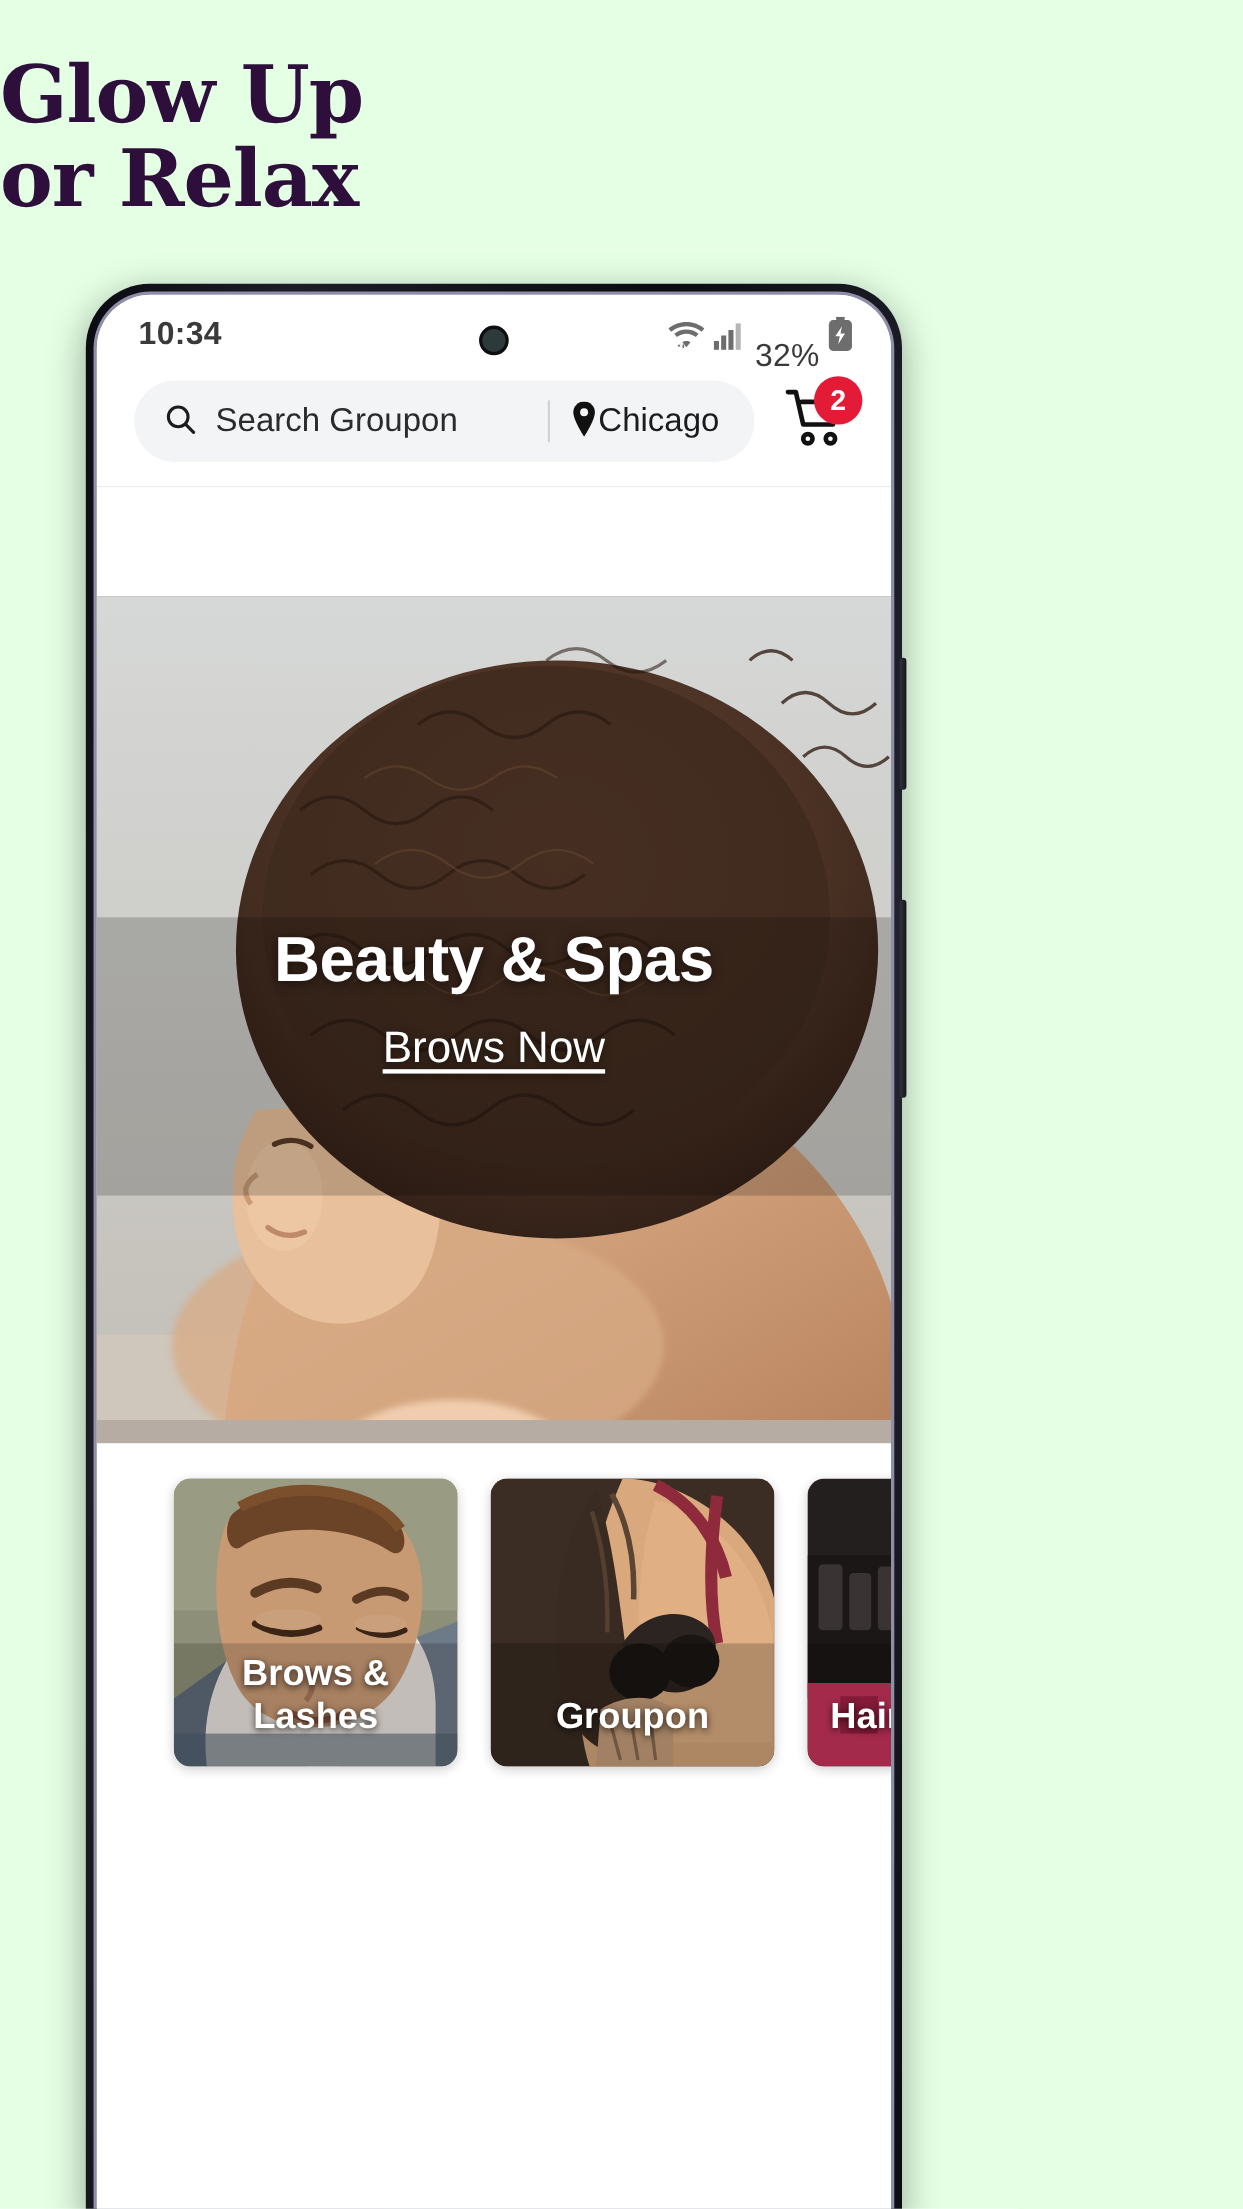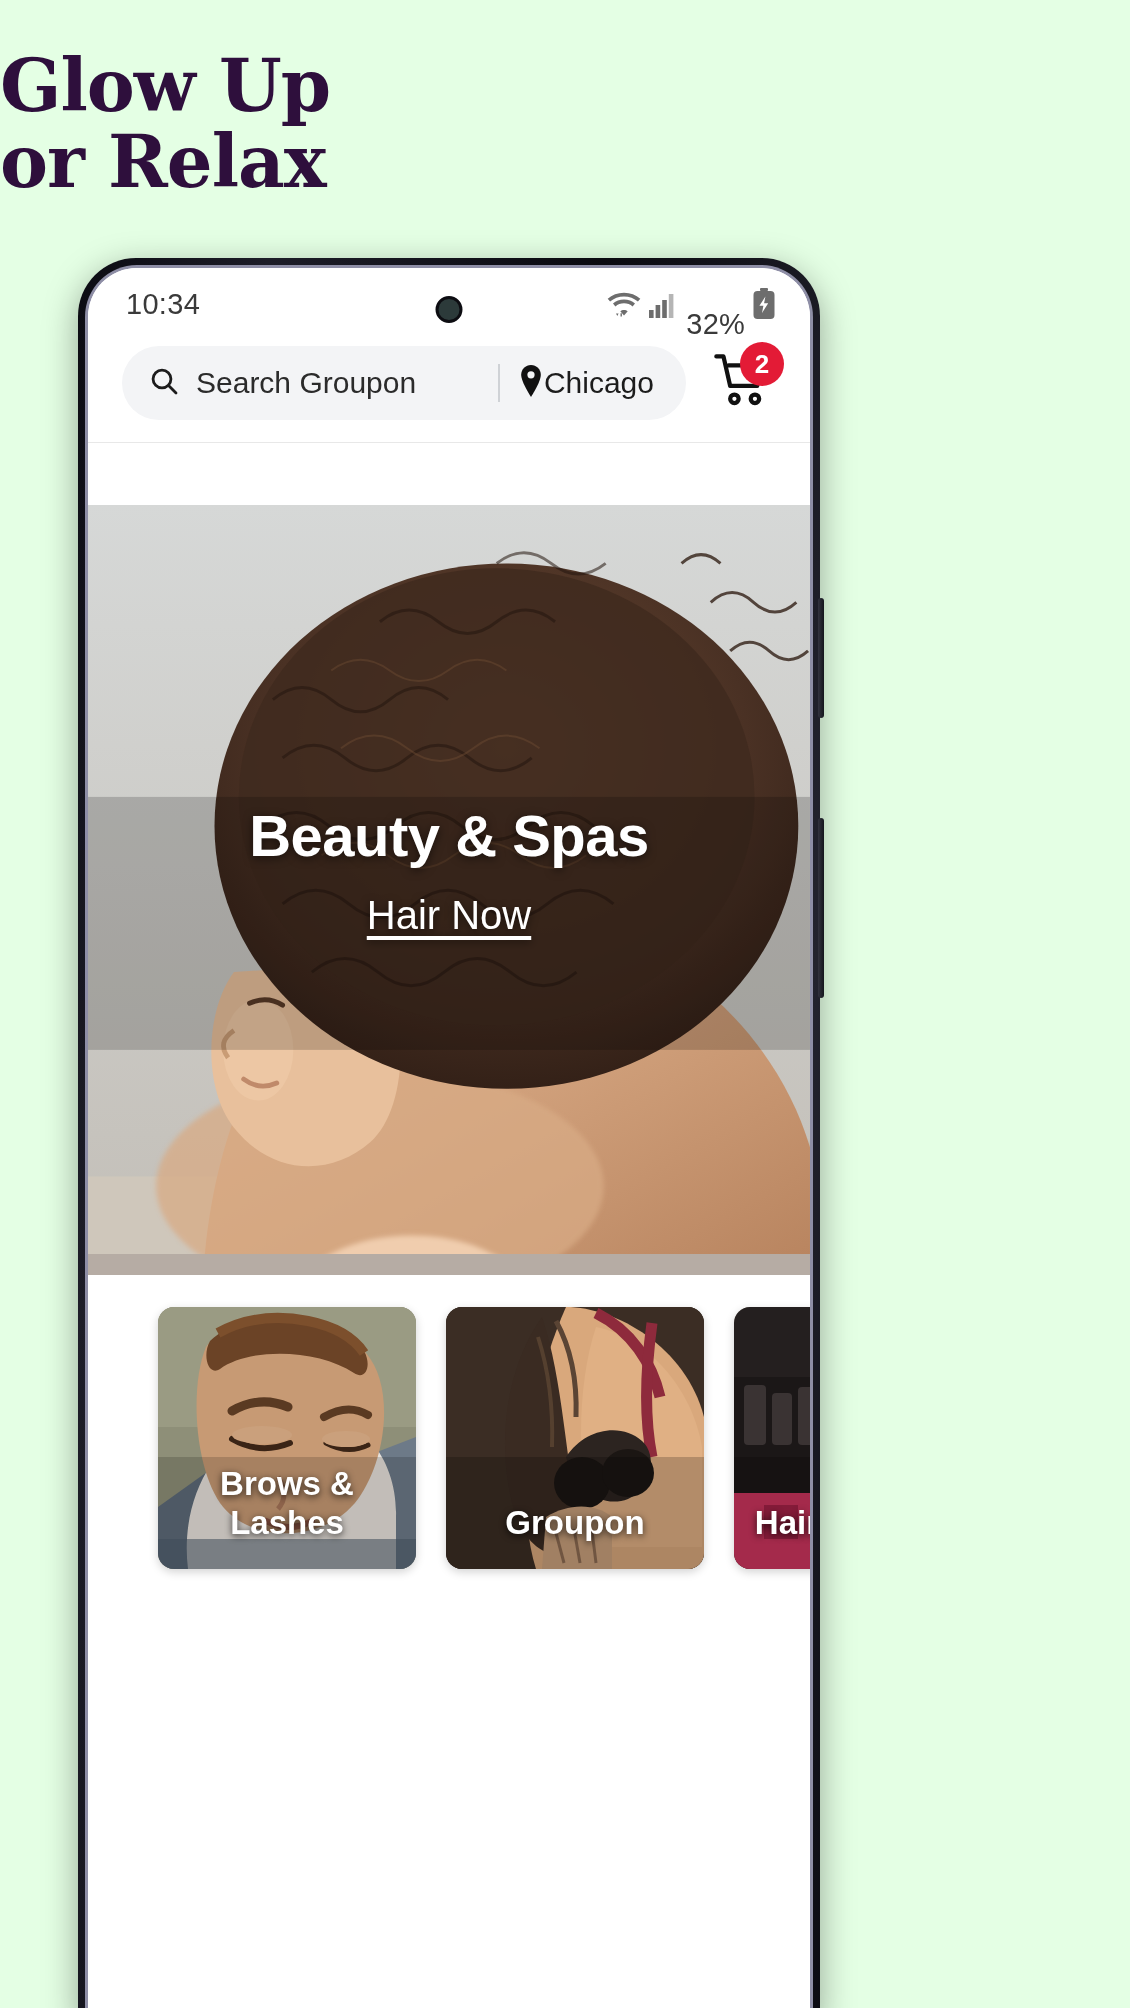--- a/index.html
+++ b/index.html
@@ -73,21 +73,21 @@
     height:72px;
     display:flex;
     align-items:center;
     justify-content:space-between;
     padding:0 34px 0 38px;
     background:#fff;
   }
   .status-time {
     font-size:29px;
     color:#3a3a3a;
-    font-weight:400;
+    font-weight:700;
     letter-spacing:.3px;
   }
   .status-right {
     display:flex;
     align-items:center;
     gap:7px;
   }
   .status-right svg { display:block; }
   .battery-pct {
     font-size:29px;
@@ -175,20 +175,21 @@
     height:62px;
     background:#fff;
   }
 
   
   .hero {
     position:relative;
     height:770px;
     overflow:hidden;
     background:#b6aca4;
+    margin-top:37px;
   }
   .hero-photo {
     position:absolute;
     inset:0;
   }
   .hero-overlay {
     position:absolute;
     inset:0;
     display:flex;
     flex-direction:column;
@@ -404,21 +405,21 @@
             <ellipse cx="262" cy="896" rx="52" ry="19" transform="rotate(-26 262 896)"></ellipse>
             <ellipse cx="300" cy="922" rx="56" ry="19" transform="rotate(-24 300 922)"></ellipse>
           </g>
 
           <rect width="742" height="770" fill="url(#wall)" opacity="0"></rect>
           <rect x="0" y="300" width="742" height="260" fill="#000" opacity=".18"></rect>
         </svg>
 
         <div class="hero-overlay">
           <div class="hero-title">Beauty &amp; Spas</div>
-          <a class="hero-cta" href="#">Hair Now</a>
+          <a class="hero-cta" href="#">Brows Now</a>
         </div>
       </div>
 
       <div class="cards-section">
         <div class="cards-row">
 
           <div class="card">
             <svg class="card-photo" viewBox="0 0 258 262" preserveAspectRatio="xMidYMid slice">
               <rect width="258" height="262" fill="#8e8f78"></rect>
               <rect x="0" y="0" width="258" height="120" fill="#9a9b83"></rect>

